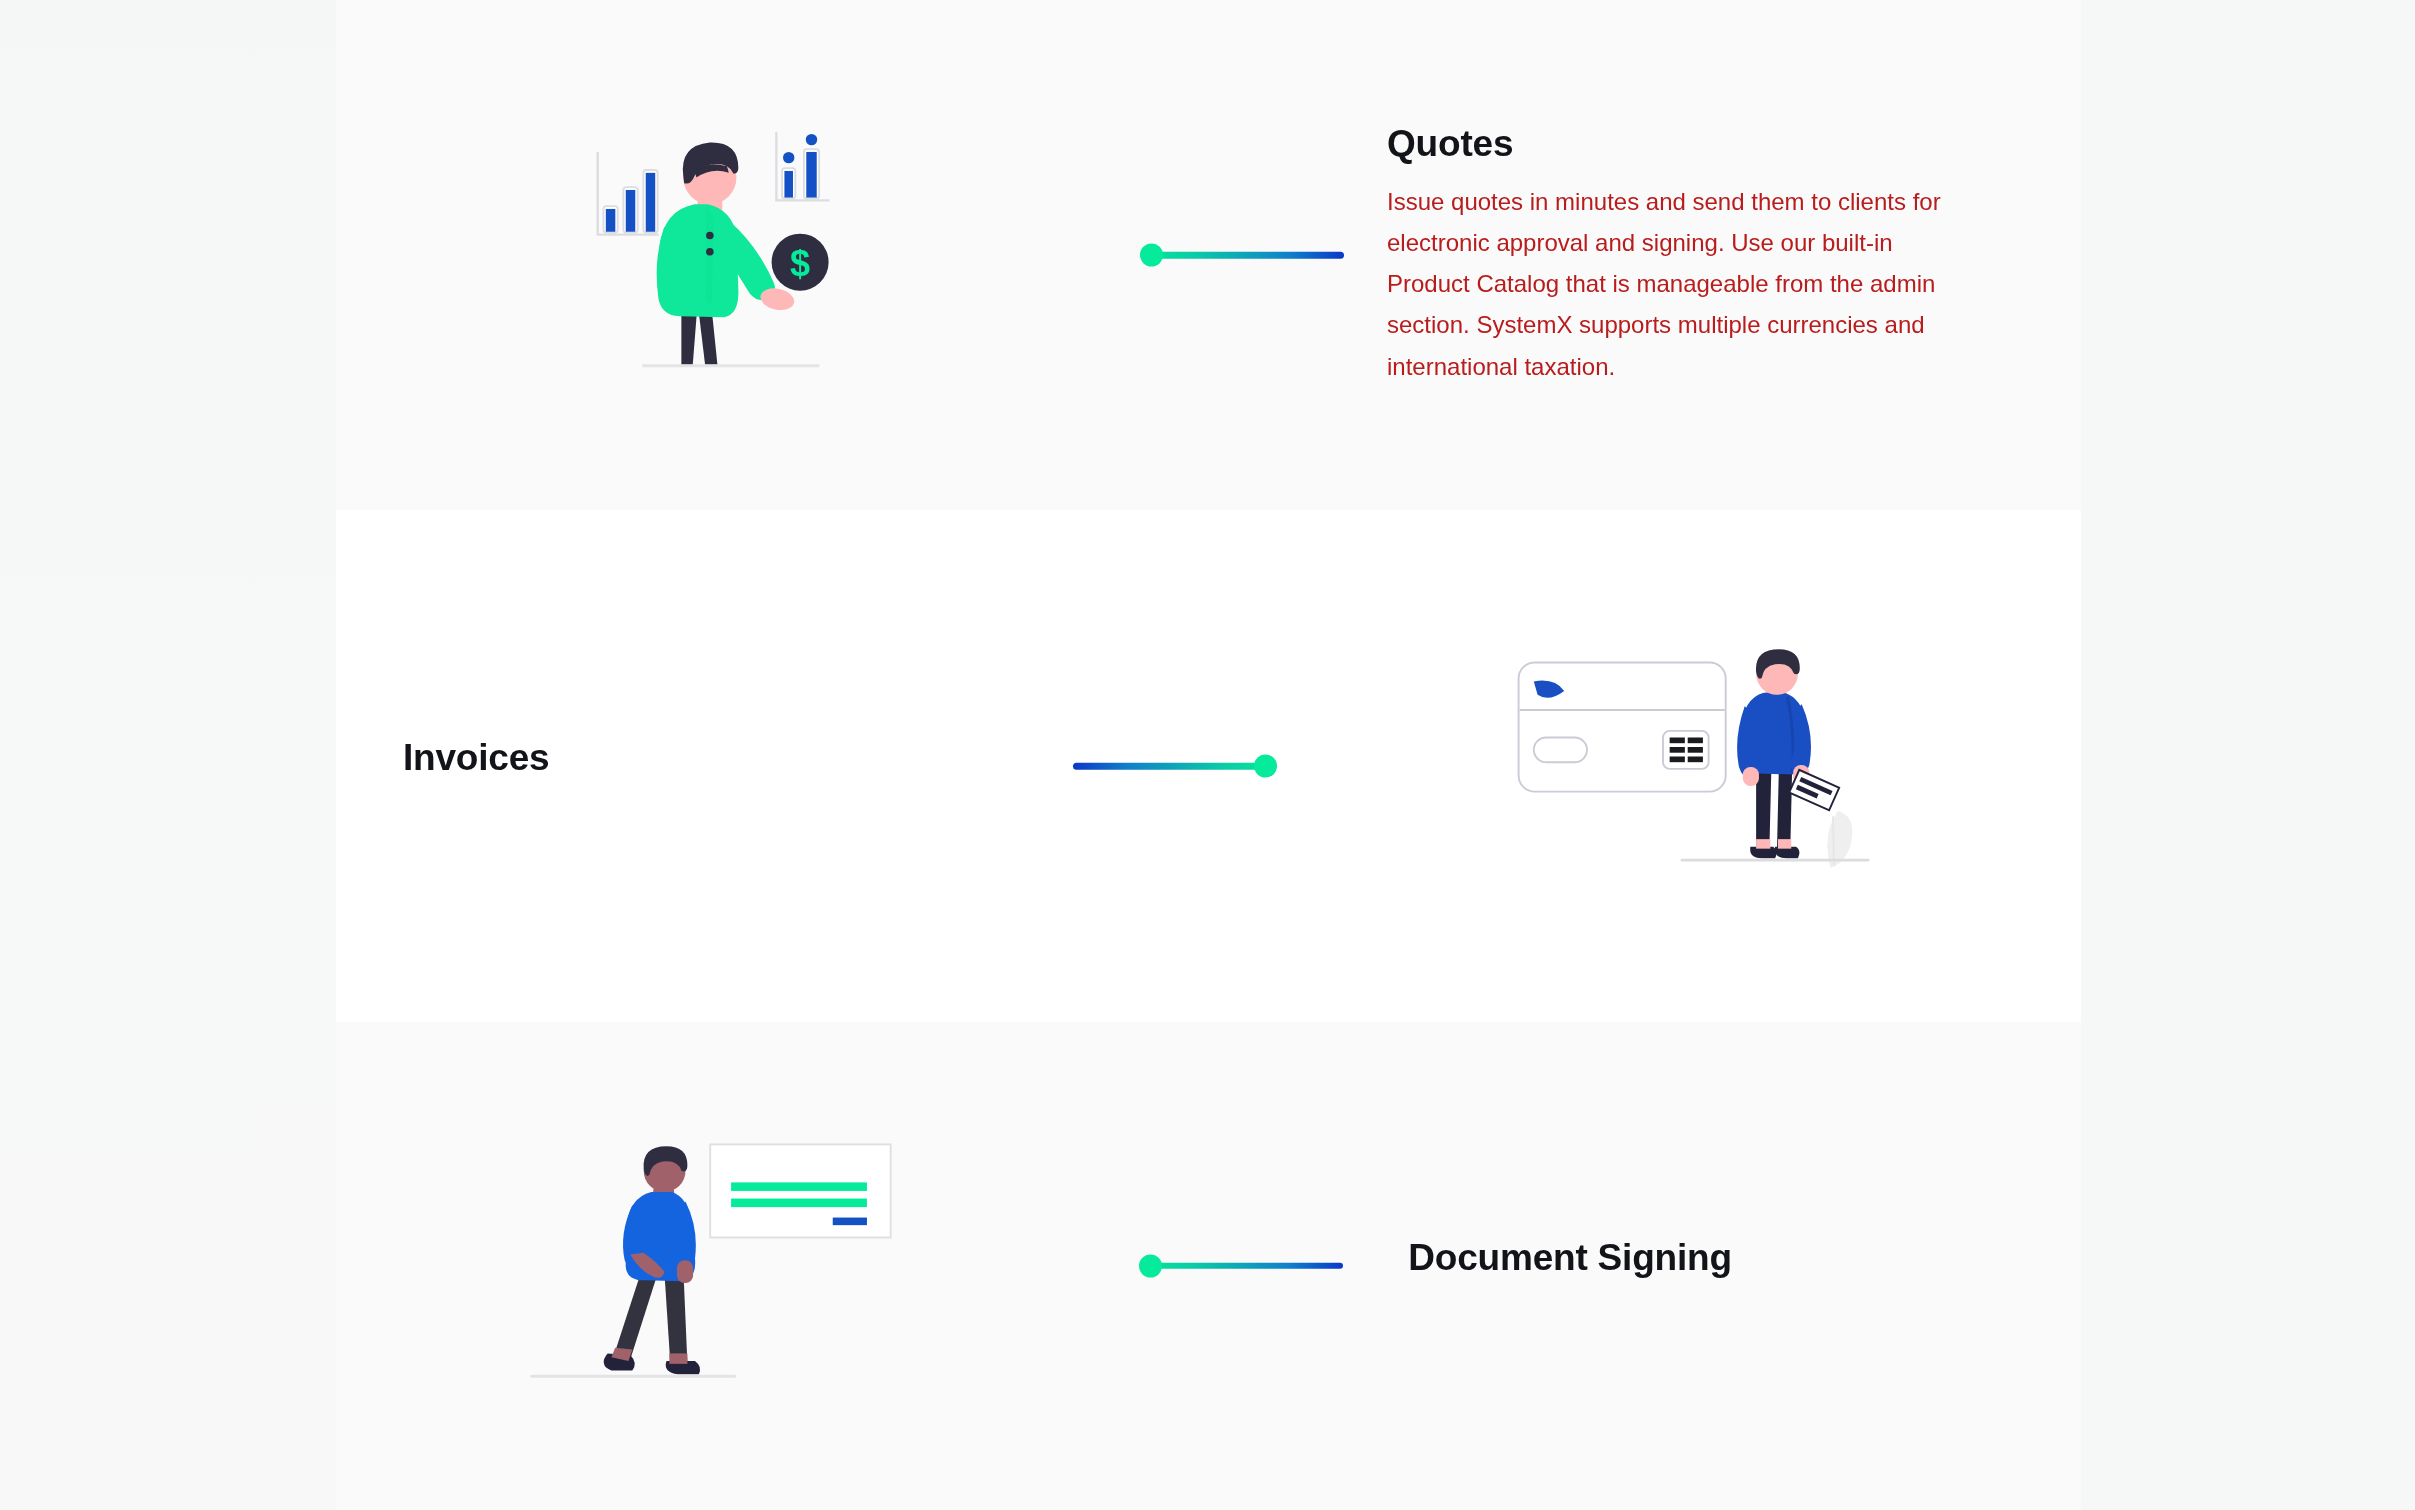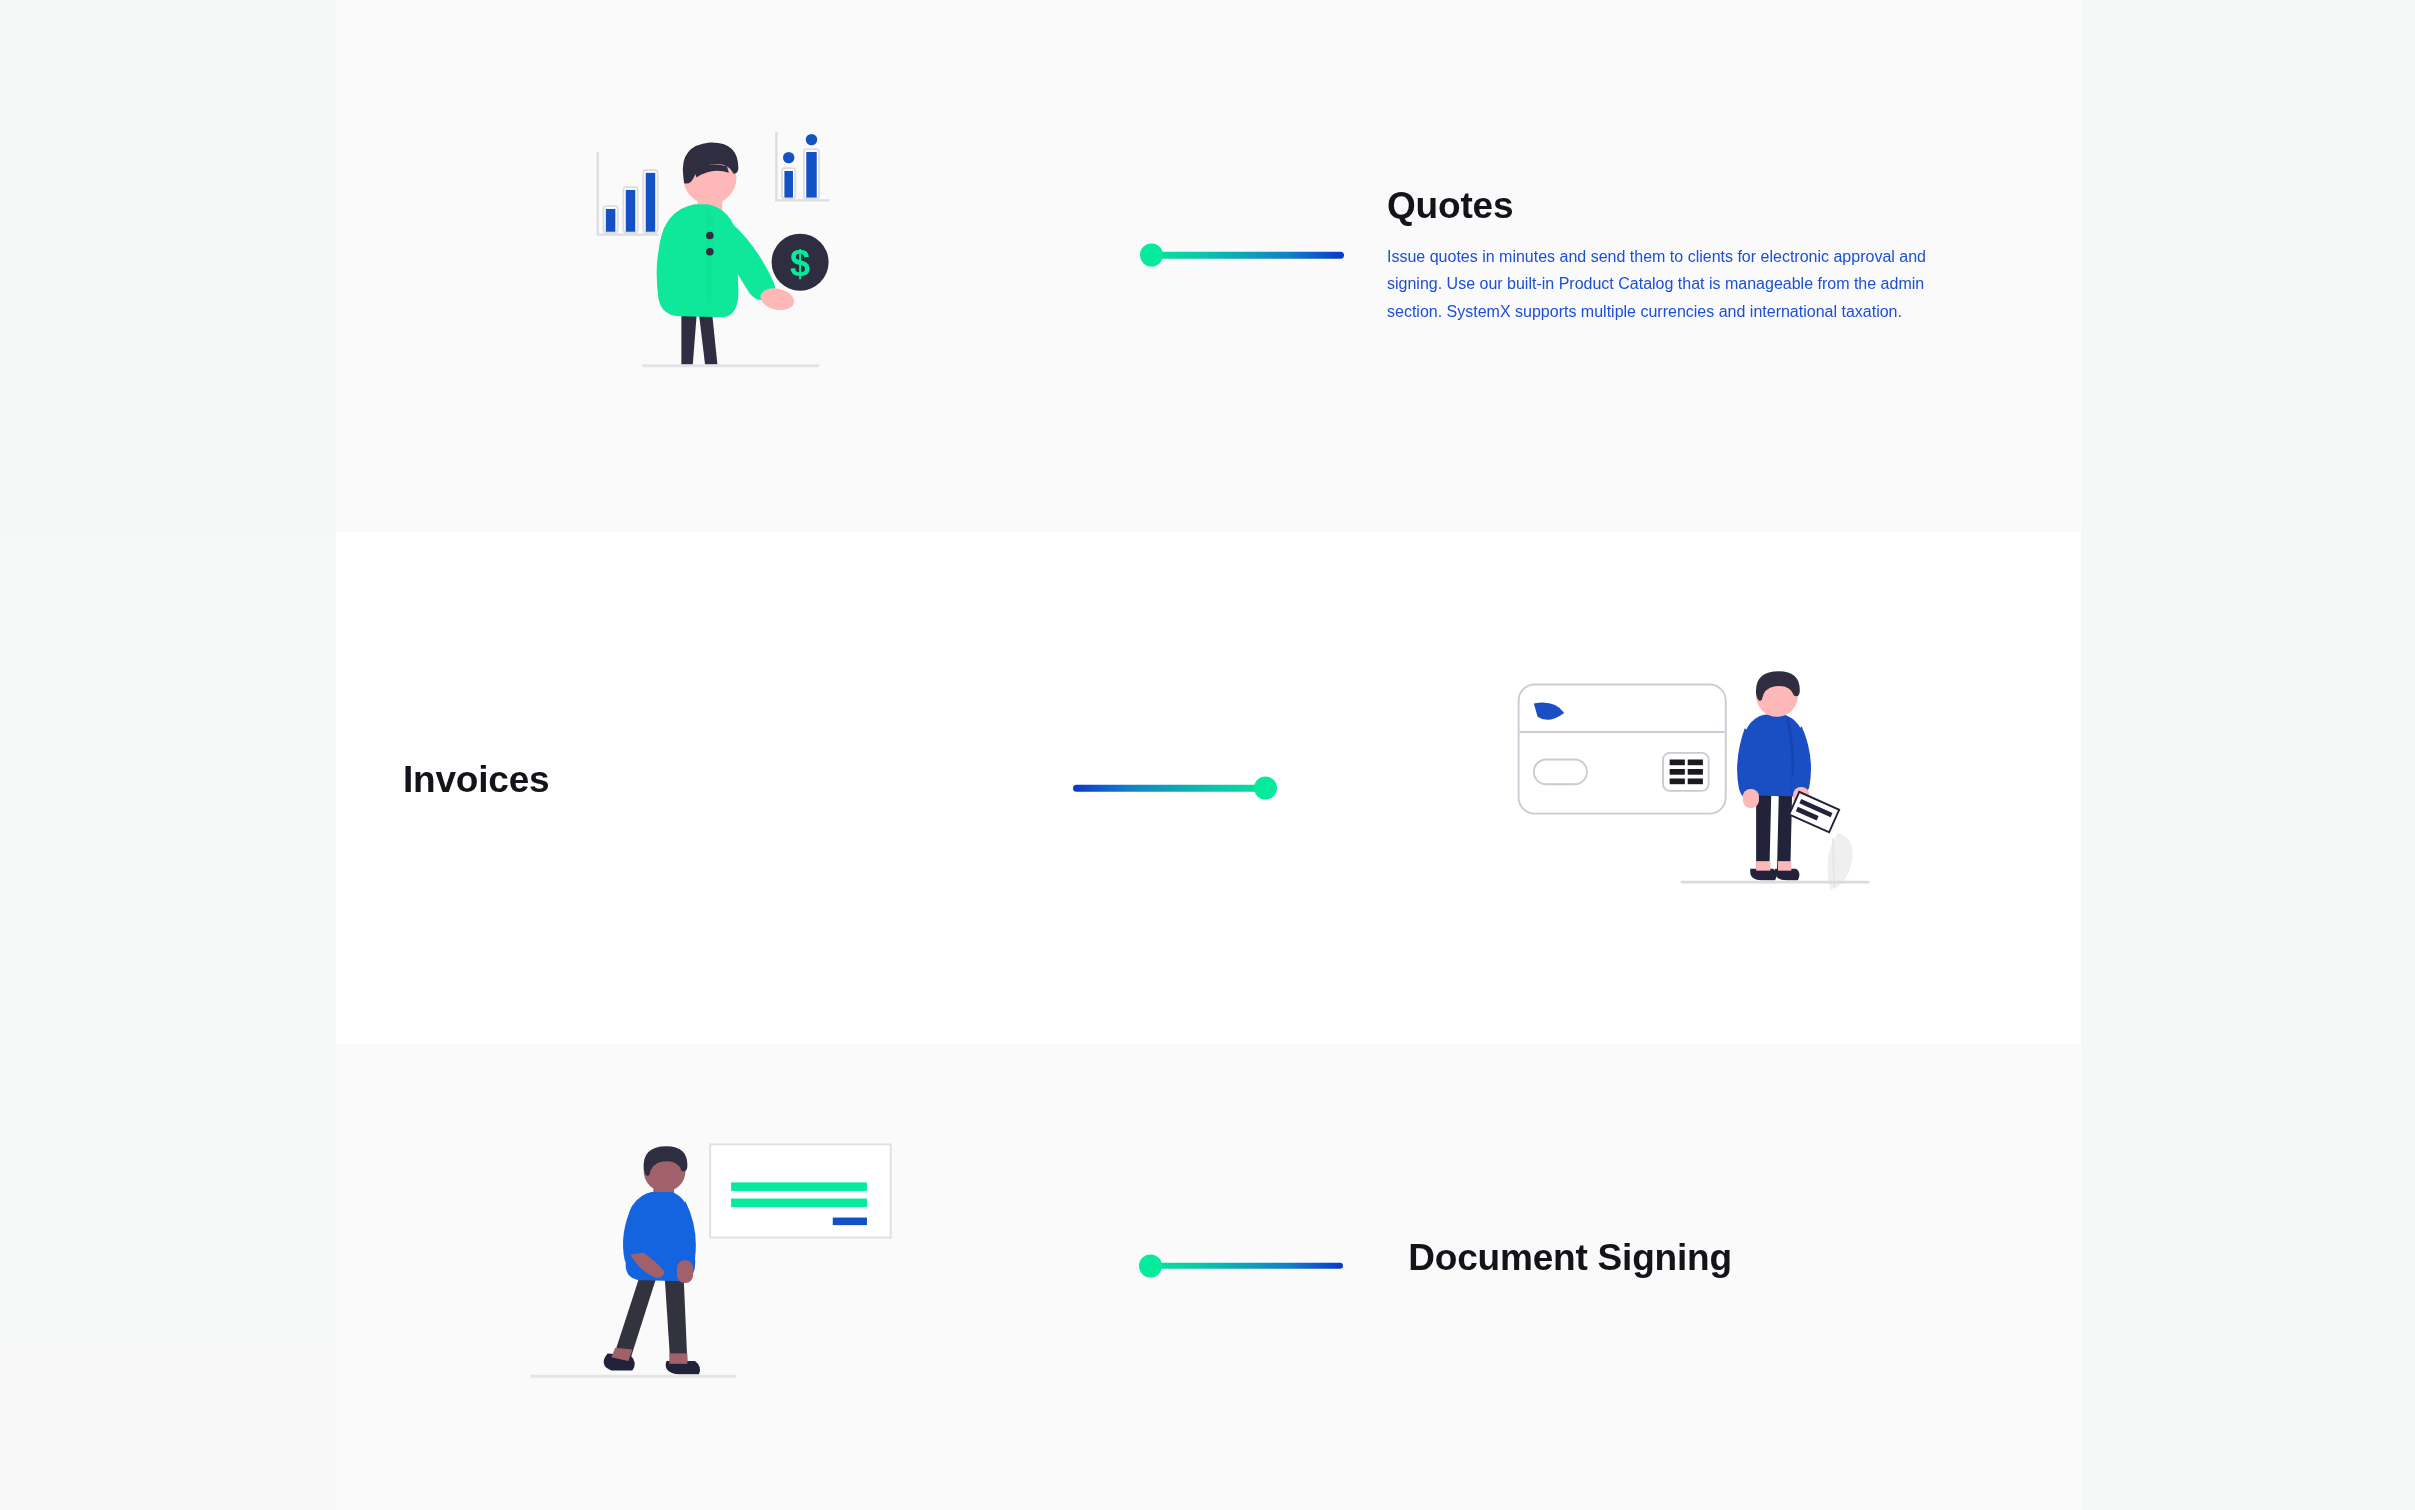--- a/index.html
+++ b/index.html
@@ -28,21 +28,21 @@
     background:#fafafa;
   }
 
   
   .section{
     position:absolute;left:336px;width:1745px;
     display:flex;align-items:center;
   }
   .section.quotes{top:0;height:510px;background:transparent;}
   .section.invoices{
-    top:532px;height:512px;background:#ffffff;
+    top:510px;height:512px;background:#ffffff;
   }
   .section.signing{top:1021px;height:489px;background:transparent;gap:26px;}
 
   .cell{position:relative;height:100%;}
   .cell-illu{width:780px;display:flex;align-items:center;justify-content:center;}
   .cell-div{width:252px;display:flex;align-items:center;justify-content:center;}
   .cell-text{width:713px;display:flex;align-items:center;}
 
   .text-inner{padding-right:38px;}
   .text-inner.left{padding-left:67px;padding-right:86px;}
@@ -50,23 +50,23 @@
 
   h2{
     font-size:37px;
     font-weight:700;
     color:#12141a;
     letter-spacing:-0.2px;
     margin-bottom:15px;
     line-height:1.15;
   }
   p.desc{
-    font-size:16px;
+    font-size:24px;
     line-height:1.72;
-    color:#1d4ed8;
+    color:#b91c1c;
     max-width:594px;
   }
 
   
   .divider{position:relative;width:204px;height:23px;}
   .divider .bar{
     position:absolute;top:50%;transform:translateY(-50%);
     height:6.7px;border-radius:3.8px;
   }
   .divider.gtob .bar{

